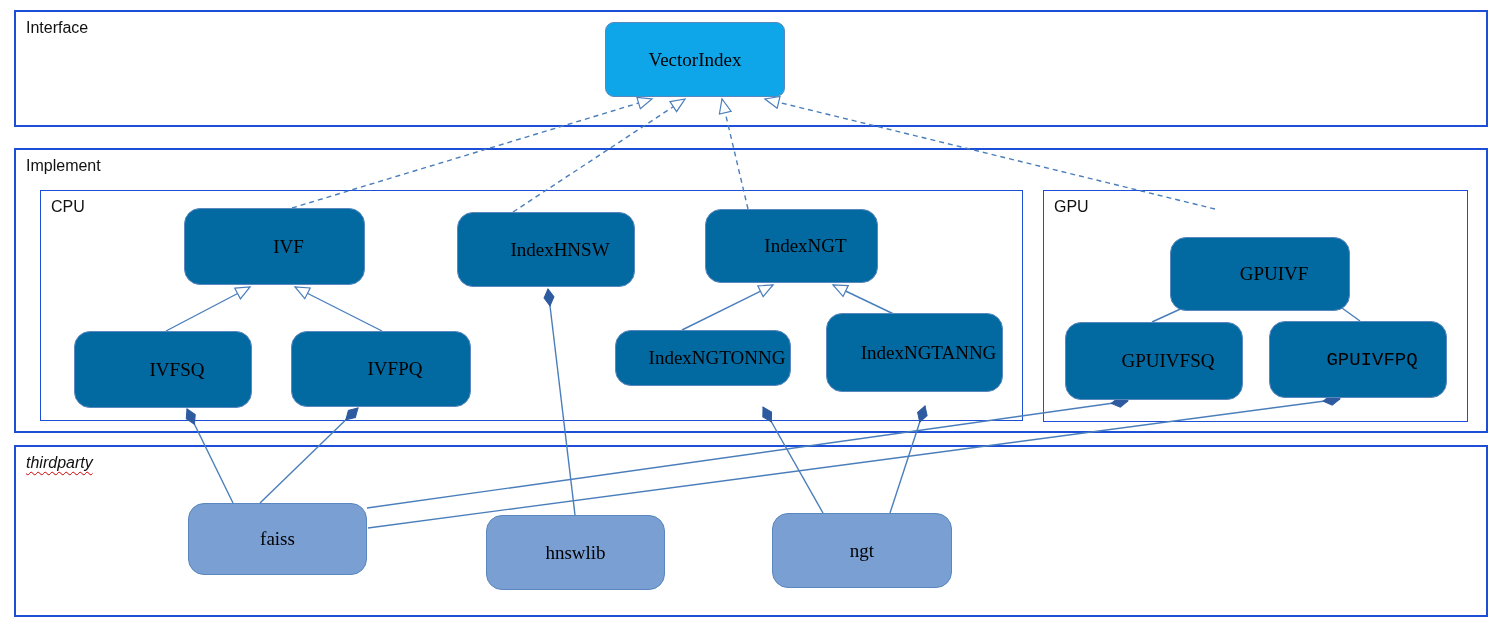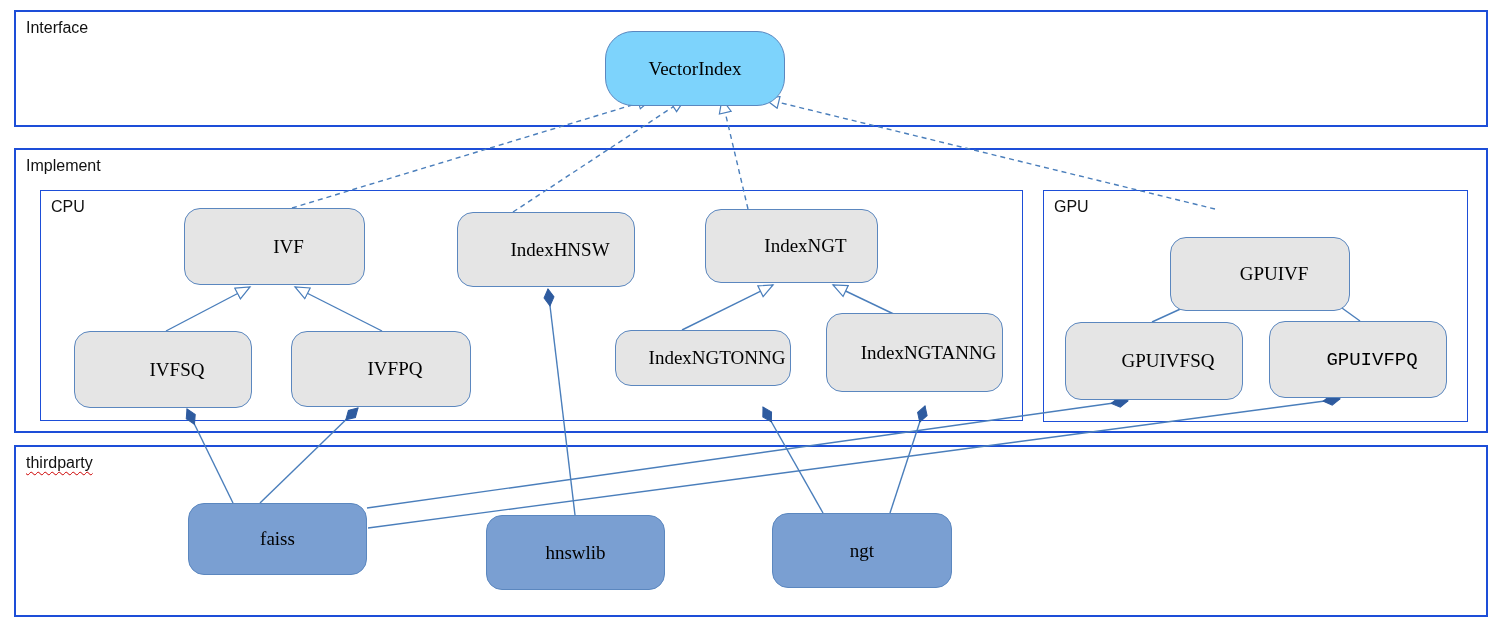--- a/index.html
+++ b/index.html
@@ -9,30 +9,30 @@
   }
   svg.edges{position:absolute;left:0;top:0;z-index:1;pointer-events:none;}
   .section{
     position:absolute;border:2px solid #1d4ed8;background:transparent;
     box-sizing:border-box;z-index:0;
   }
   .sec-label{
     display:inline-block;margin:7px 0 0 10px;font-size:16px;color:#111;
   }
   .sec-label.squiggle{
-    text-decoration:underline wavy #cc0000;text-decoration-thickness:1px;text-underline-offset:3px;
+    text-decoration:underline wavy #cc0000;text-decoration-thickness:1px;text-underline-offset:3px;font-style:italic;
   }
   .node{
     position:absolute;box-sizing:border-box;z-index:2;
     display:flex;align-items:center;justify-content:center;
     border:1.6px solid #5b87bf;border-radius:16px;
     font-family:"Liberation Serif",serif;font-size:19px;color:#000;
   }
-  .node.iface{background:#7dd3fc;border-radius:28px;margin-top:9px;}
-  .node.klass{background:#e5e5e5;padding-left:28px;}
+  .node.iface{background:#0ea5e9;border-radius:9px;}
+  .node.klass{background:#0369a1;padding-left:28px;}
   .node.lib{background:#7a9fd2;}
   
   #n-vectorindex{left:605px;top:22px;width:180px;height:75px;}
   #n-ivf{left:184px;top:208px;width:181px;height:77px;}
   #n-indexhnsw{left:457px;top:212px;width:178px;height:75px;}
   #n-indexngt{left:705px;top:209px;width:173px;height:74px;}
   #n-gpuivf{left:1170px;top:209px;width:180px;height:74px;margin-top:28px;}
   #n-ivfsq{left:74px;top:331px;width:178px;height:77px;}
   #n-ivfpq{left:291px;top:331px;width:180px;height:76px;}
   #n-indexngtonng{left:615px;top:330px;width:176px;height:56px;}

